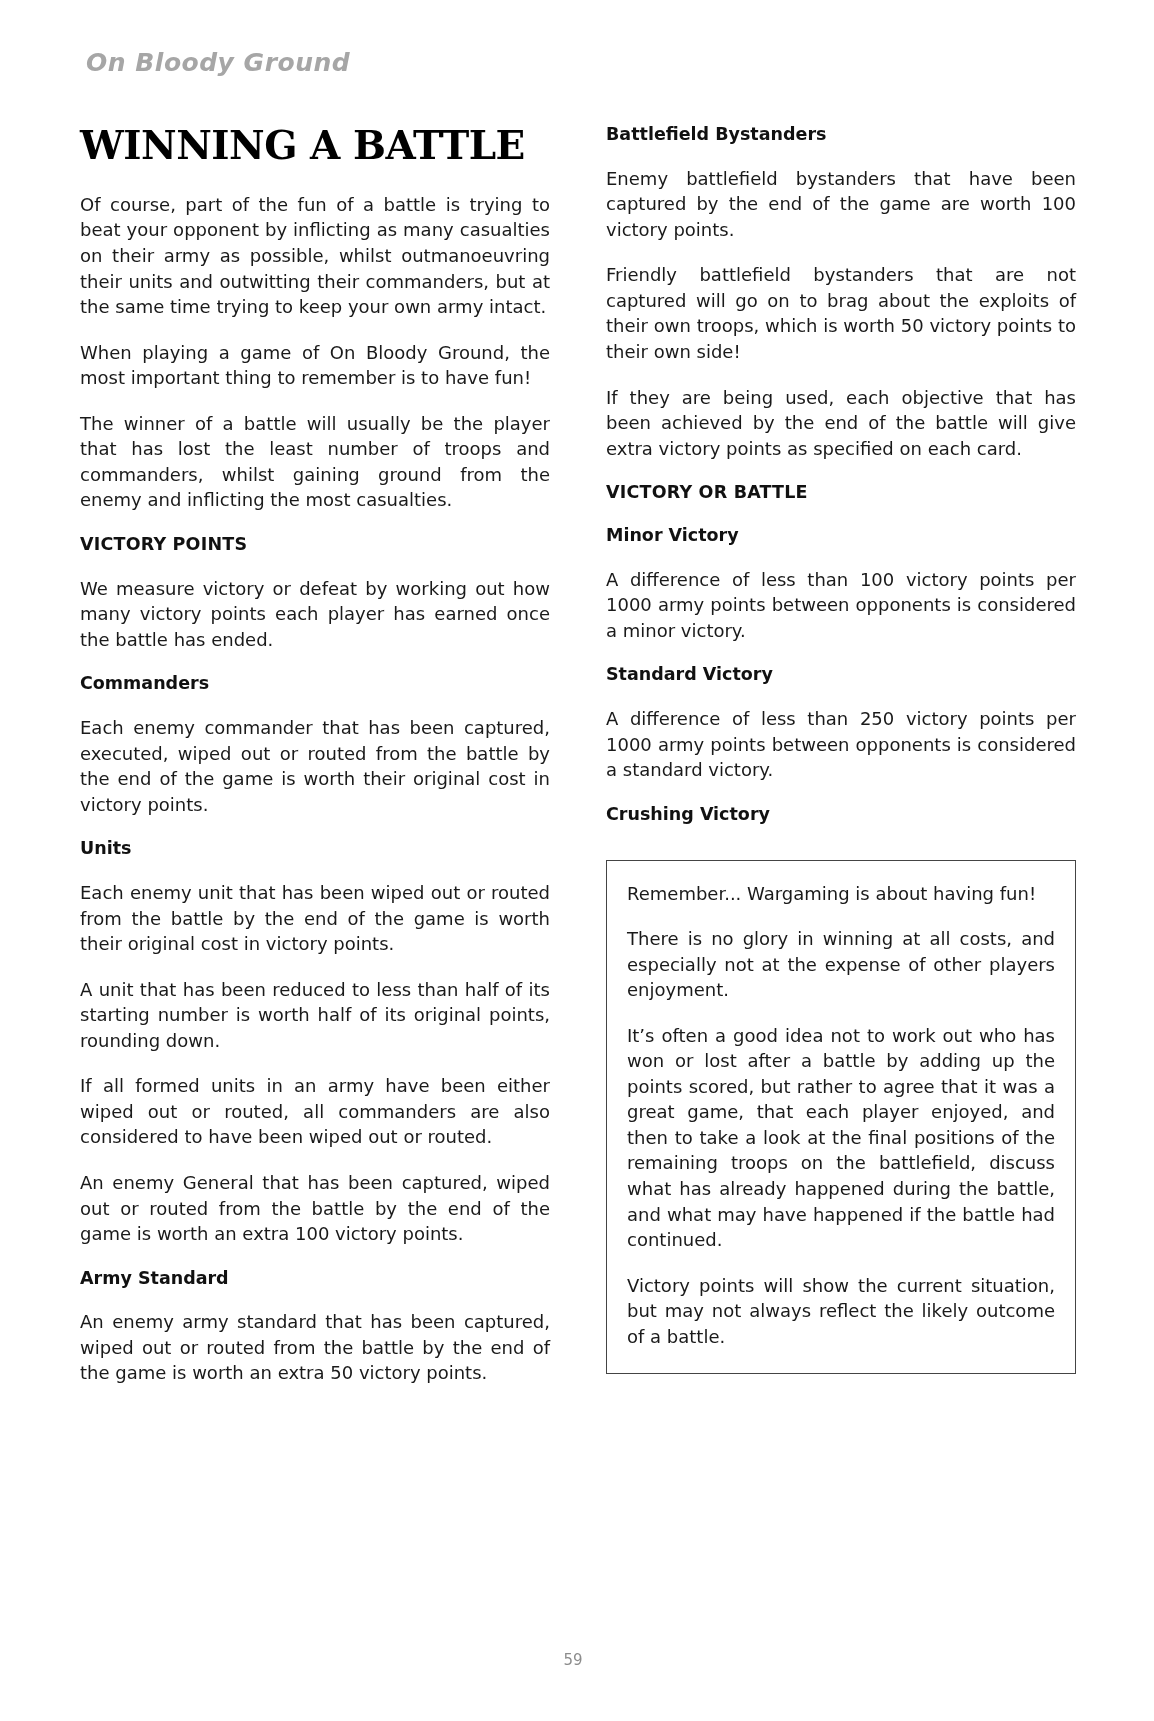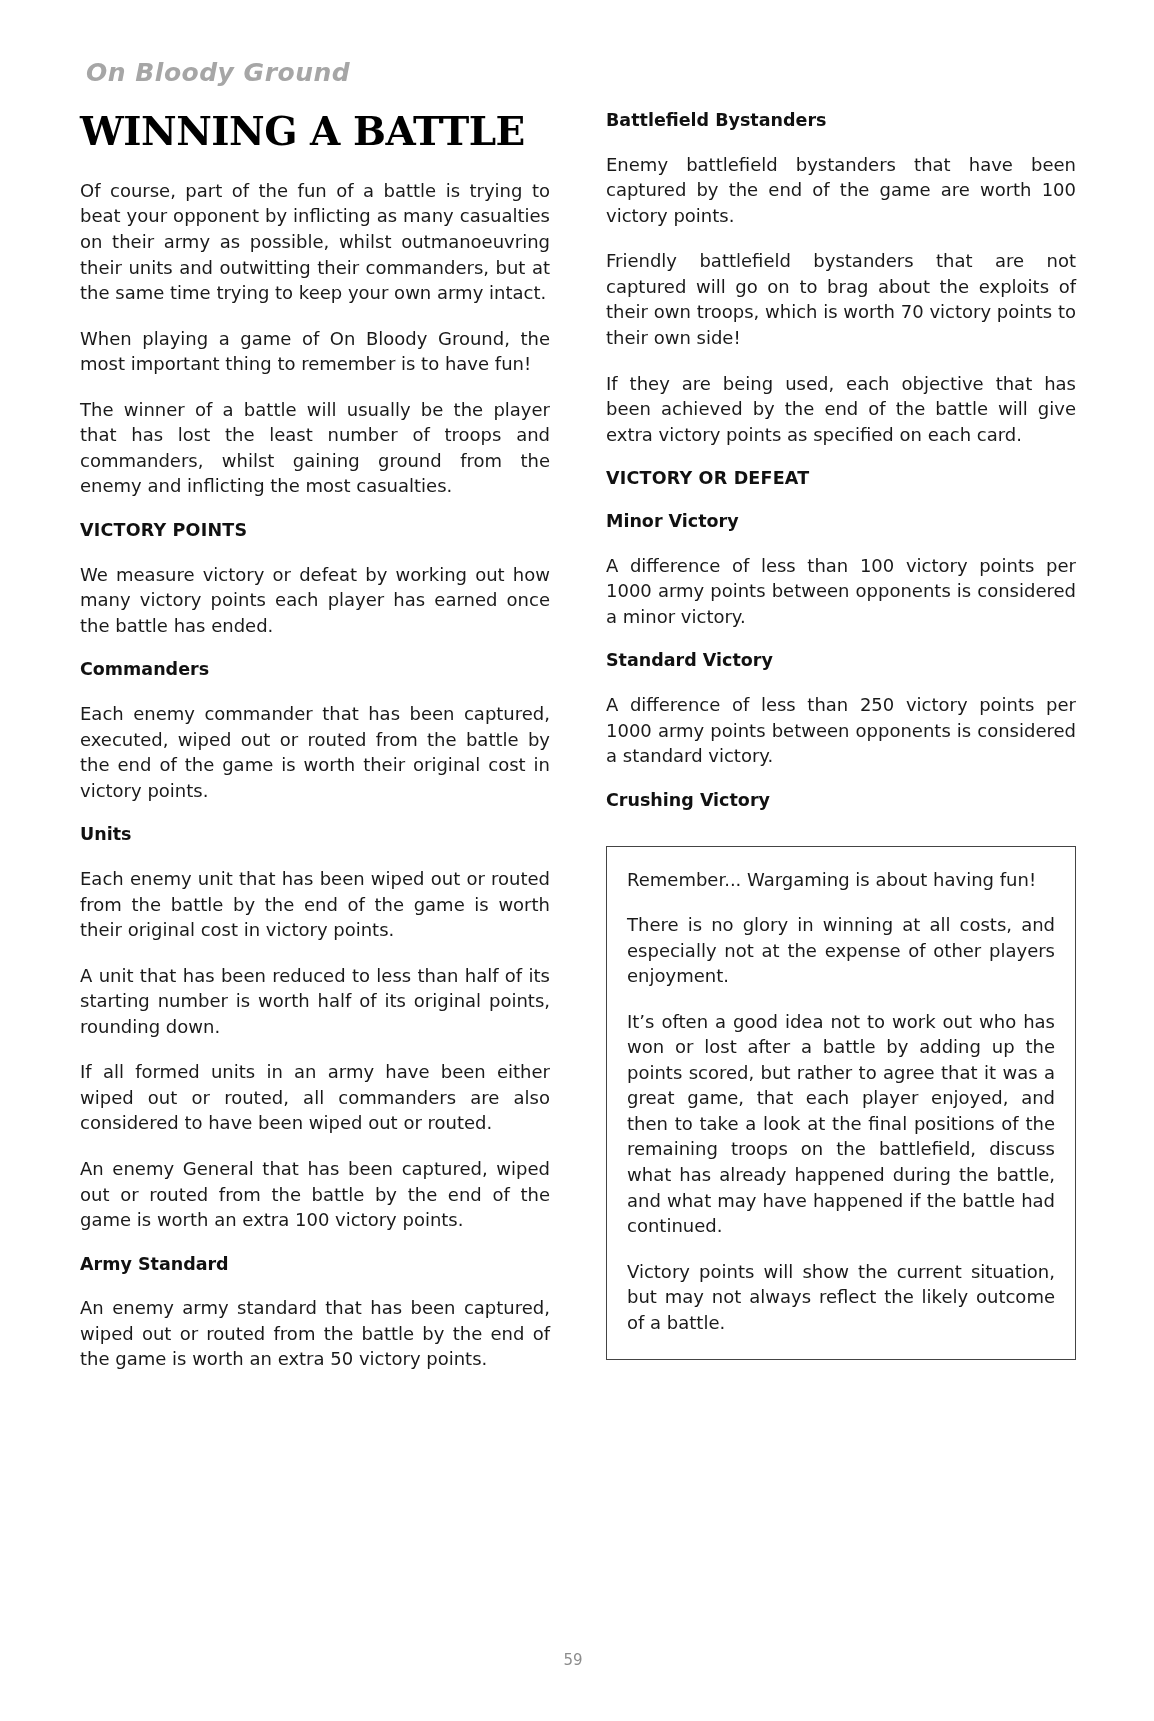--- a/index.html
+++ b/index.html
@@ -22,27 +22,27 @@
     height: 1721px;
     box-sizing: border-box;
     padding: 48px 72px 0 80px;
   }
   .running-head {
     font-family: "DejaVu Sans", sans-serif;
     font-weight: bold;
     font-size: 25px;
     color: #a6a6a6;
     letter-spacing: 0.5px;
-    margin: 10px 0 0 6px;
+    margin: 0 0 0 6px;
     font-style: italic;
   }
   .columns {
     display: flex;
     gap: 56px;
-    margin-top: 16px;
+    margin-top: 40px;
   }
   .col {
     width: 470px;
     flex: 0 0 470px;
   }
   h1.title {
     font-family: "DejaVu Serif", serif;
     font-weight: bold;
     font-size: 39px;
     line-height: 1.05;
@@ -124,25 +124,25 @@
 
       <h2 class="sub">Army Standard</h2>
       <p>An enemy army standard that has been captured, wiped out or routed from the battle by the end of the game is worth an extra 50 victory points.</p>
 
     </div>
 
     <div class="col right">
 
       <h2 class="sub">Battlefield Bystanders</h2>
       <p>Enemy battlefield bystanders that have been captured by the end of the game are worth 100 victory points.</p>
-      <p>Friendly battlefield bystanders that are not captured will go on to brag about the exploits of their own troops, which is worth 70 victory points to their own side!</p>
+      <p>Friendly battlefield bystanders that are not captured will go on to brag about the exploits of their own troops, which is worth 50 victory points to their own side!</p>
 
       <p>If they are being used, each objective that has been achieved by the end of the battle will give extra victory points as specified on each card.</p>
 
-      <h2 class="sub caps">VICTORY OR DEFEAT</h2>
+      <h2 class="sub caps">VICTORY OR BATTLE</h2>
 
       <h2 class="sub">Minor Victory</h2>
       <p>A difference of less than 100 victory points per 1000 army points between opponents is considered a minor victory.</p>
 
       <h2 class="sub">Standard Victory</h2>
       <p>A difference of less than 250 victory points per 1000 army points between opponents is considered a standard victory.</p>
 
       <h2 class="sub">Crushing Victory</h2>
 
       <div class="remember-box">

